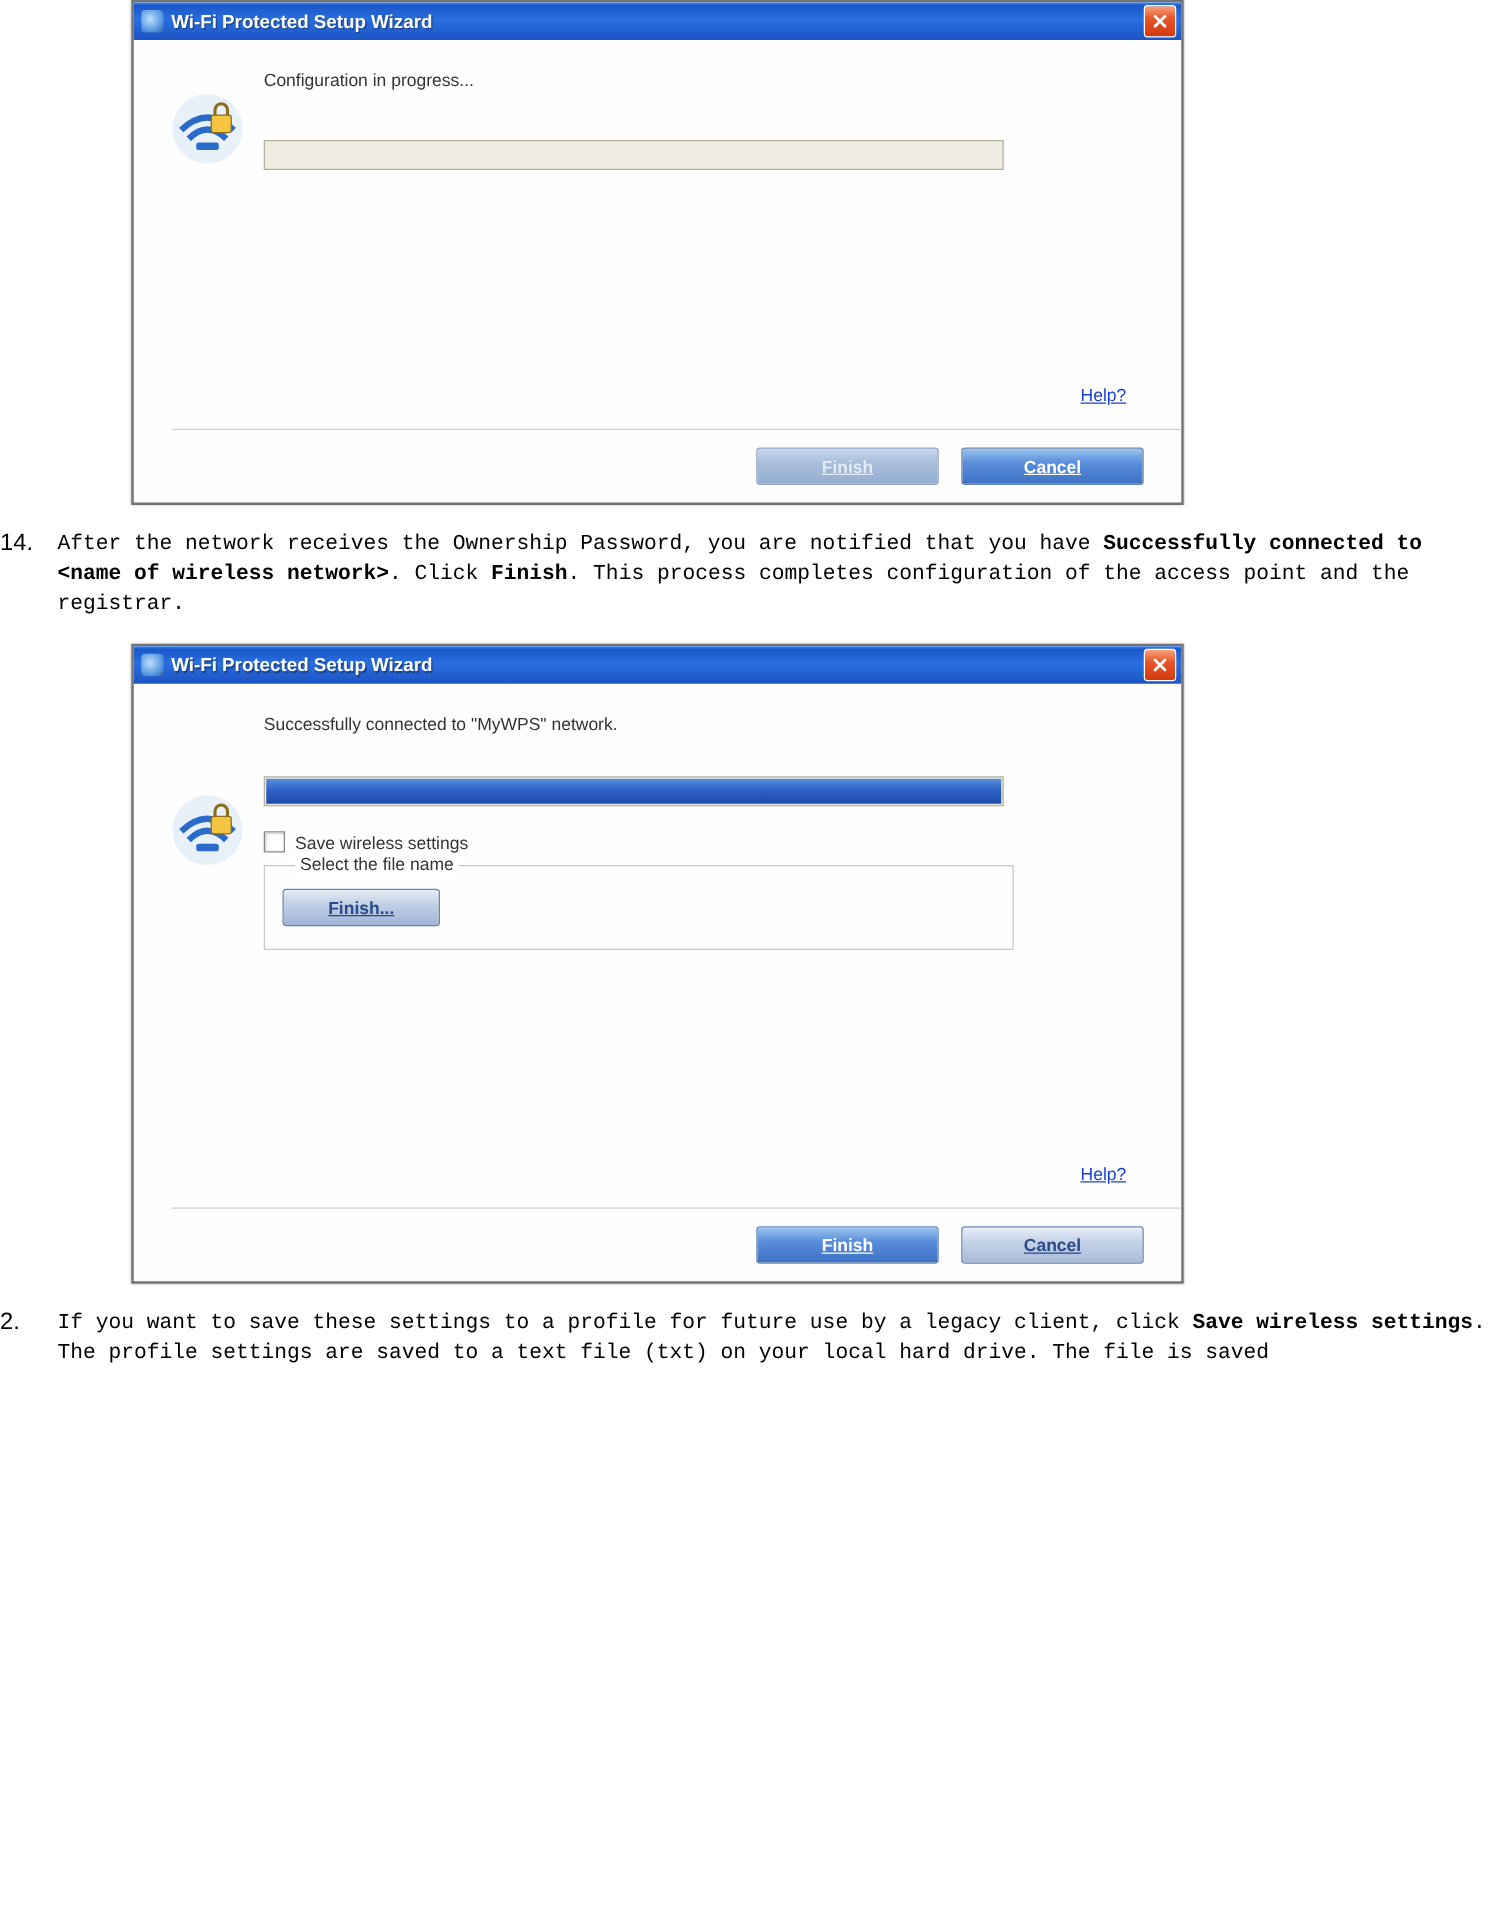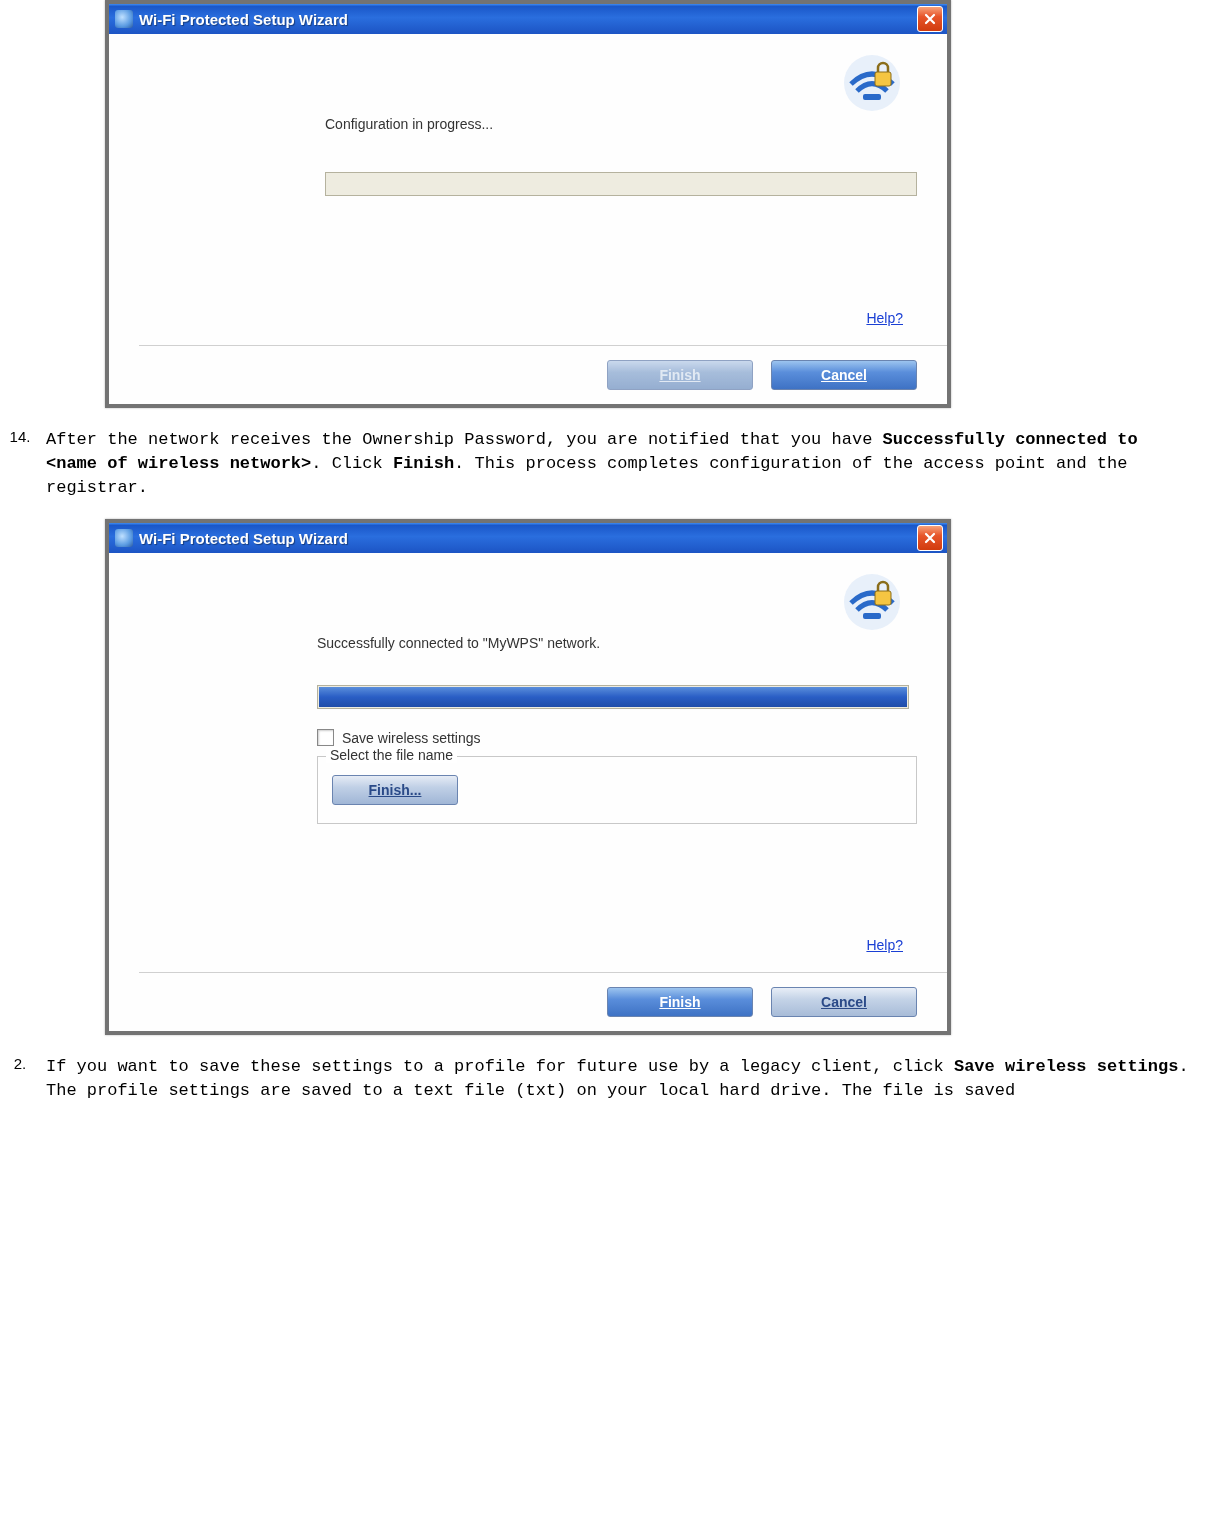--- a/index.html
+++ b/index.html
@@ -16,38 +16,38 @@
   }
   .step {
     margin: 0 0 20px 0;
   }
   .step-row {
     display: flex;
     align-items: flex-start;
   }
   .step-num {
     width: 40px;
-    text-align: center;
+    text-align: left;
     padding-right: 6px;
-    font-size: 15px;
+    font-size: 19px;
   }
   .step-text {
     flex: 1;
     font-size: 17px;
     line-height: 1.4;
     padding-right: 10px;
     font-family: Liberation Mono, monospace;
   }
   .step-text b { font-weight: bold; }
 
   
   .window {
     margin: 0 16px 20px 105px;
     width: 838px;
-    border: 4px solid #737373;
+    border: 2px solid #737373;
     background: #fefefe;
     box-shadow: 0 0 2px rgba(0,0,0,0.3);
   }
   .titlebar {
     height: 30px;
     background: linear-gradient(to bottom, #3f8cf3 0%, #1a57c9 8%, #2a6ede 45%, #1c54c4 100%);
     display: flex;
     align-items: center;
     padding: 0 4px 0 6px;
     color: #fff;
@@ -86,22 +86,21 @@
     font-family: Tahoma, Arial, sans-serif;
     font-size: 14px;
     color: #333;
     position: relative;
     min-height: 370px;
     box-sizing: border-box;
   }
 
   .content-row {
     display: flex;
-    align-items: flex-end;
-    flex-direction: column;
+    align-items: center;
   }
   .wifi-icon {
     width: 58px;
     height: 58px;
     flex-shrink: 0;
     margin-right: 16px;
   }
   .wifi-icon svg { width: 100%; height: 100%; }
 
   .content-main {
@@ -169,21 +168,21 @@
   .groupbox {
     border: 1px solid #c8c8c8;
     width: 570px;
     padding: 18px 14px 18px 14px;
     position: relative;
     margin-top: 10px;
   }
   .groupbox-title {
     position: absolute;
     top: -10px;
-    left: 8px;
+    left: 24px;
     background: #fff;
     padding: 0 4px;
     font-size: 14px;
   }
   .file-row {
     display: flex;
     align-items: center;
     gap: 14px;
   }
   .file-input {

